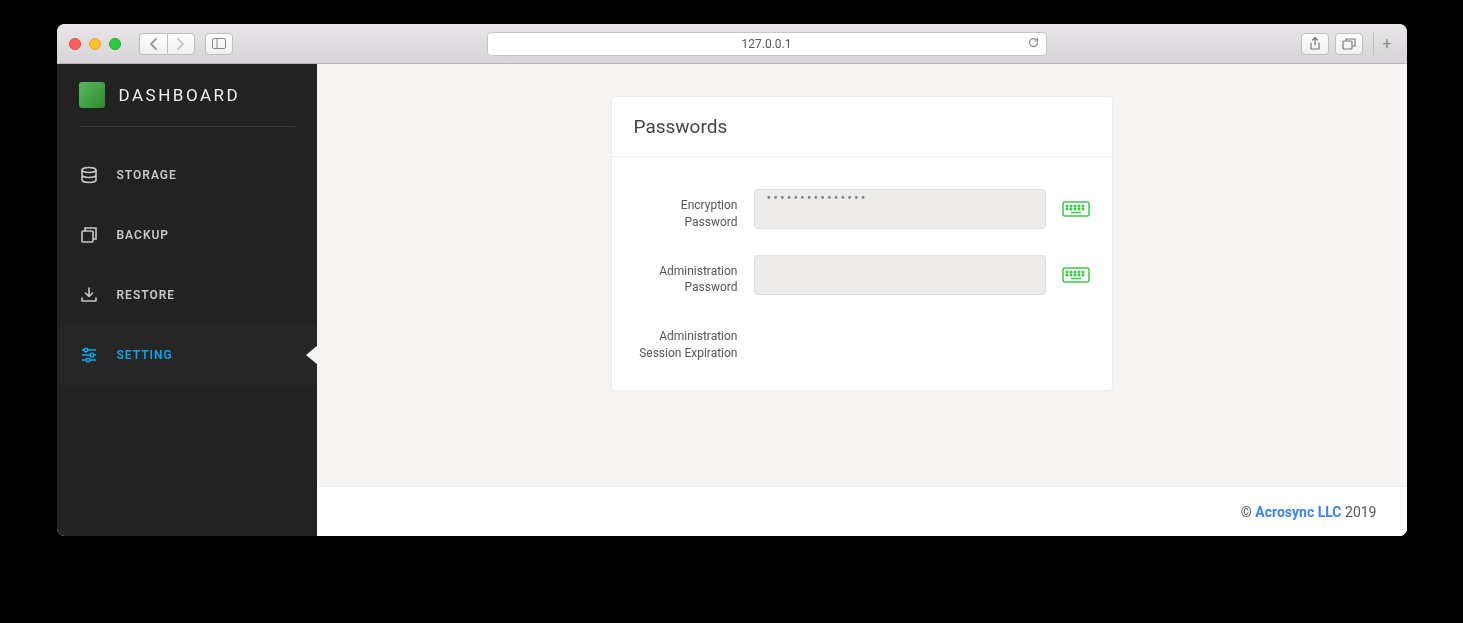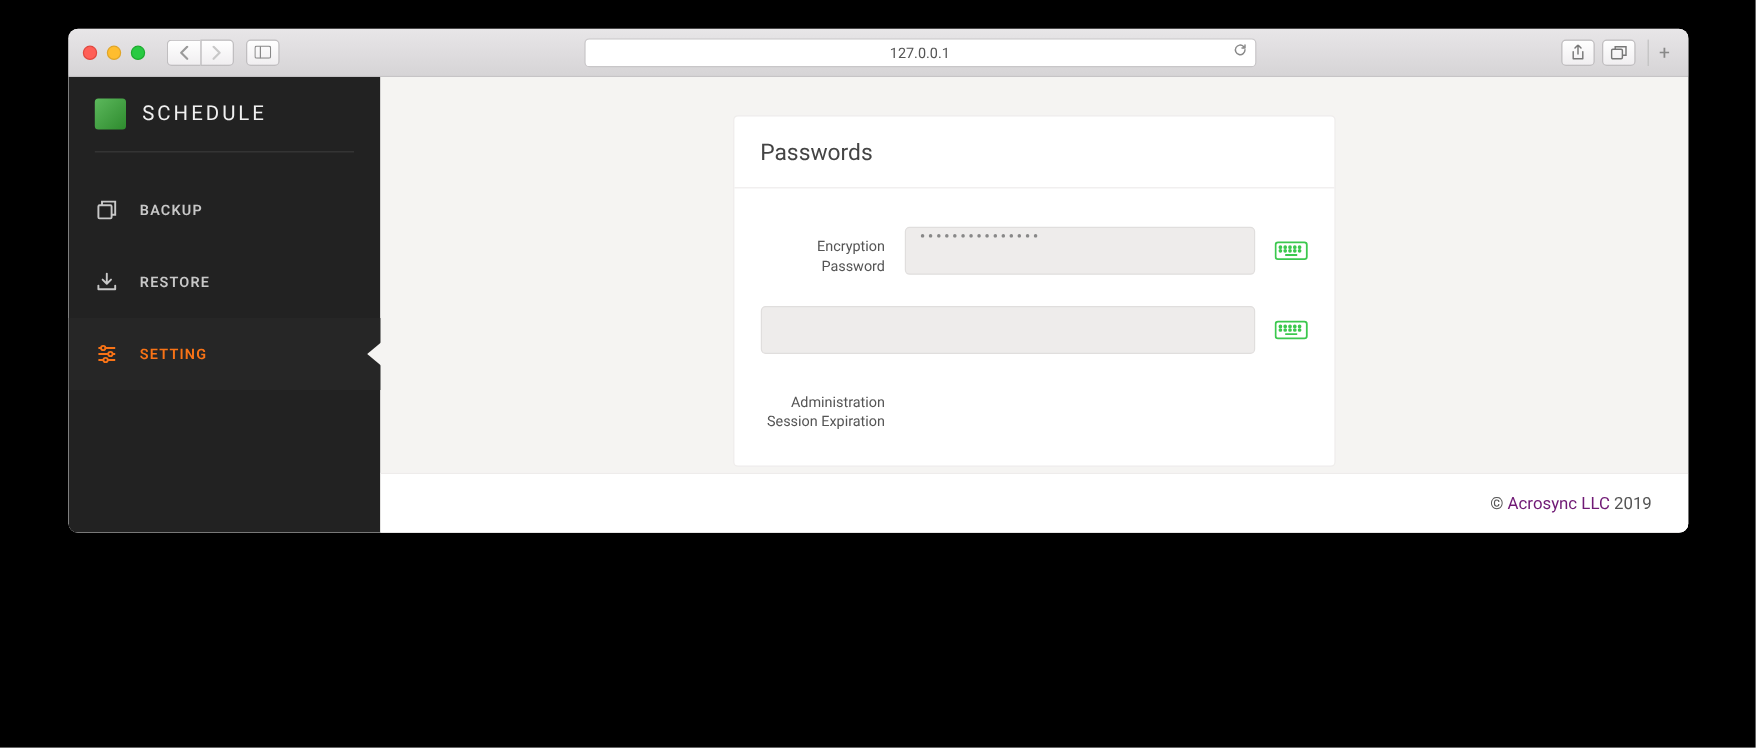--- a/index.html
+++ b/index.html
@@ -12,21 +12,21 @@
       background: #000;
       width: 1463px;
       height: 623px;
       display: flex;
       align-items: flex-start;
       justify-content: center;
       padding-top: 24px;
     }
     .window {
       width: 1350px;
-      height: 420px;
+      height: 512px;
       background: #fff;
       border-radius: 8px;
       overflow: hidden;
       box-shadow: 0 20px 60px rgba(0,0,0,0.5);
       display: flex;
       flex-direction: column;
       position: relative;
     }
     
     .browser-chrome {
@@ -178,21 +178,21 @@
       padding: 0 22px;
       height: 60px;
       cursor: pointer;
       font-size: 12px;
       letter-spacing: 1px;
       font-weight: 600;
       color: #c8c8c8;
       position: relative;
     }
     .nav-item.active {
-      color: #f97316;
+      color: #0ea5e9;
       background: #262626;
     }
     .nav-item.active::after {
       content: "";
       position: absolute;
       right: -1px;
       top: 50%;
       transform: translateY(-50%);
       width: 0;
       height: 0;
@@ -312,21 +312,21 @@
       height: 50px;
       background: #fff;
       border-top: 1px solid #eeeceb;
       display: flex;
       align-items: center;
       justify-content: flex-end;
       padding: 0 30px;
       font-size: 14px;
       color: #555;
     }
-    .footer a { color: #701a75; text-decoration: none; }
+    .footer a { color: #3b82f6; text-decoration: none; font-weight: bold; }
     .chrome-spacer { flex: 1; display:flex; justify-content:center;}
   </style>
 </head>
 <body>
 
 <div class="window">
 
   <div class="browser-chrome">
     <div class="traffic-lights">
       <div class="traffic-light tl-red"></div>
@@ -374,24 +374,33 @@
           </svg>
       </div>
       <div class="new-tab-btn">+</div>
     </div>
   </div>
 
   <div class="app">
     <div class="sidebar">
       <div class="brand">
         <div class="brand-logo"></div>
-        <div class="brand-text">SCHEDULE</div>
+        <div class="brand-text">DASHBOARD</div>
       </div>
       <div class="sidebar-divider"></div>
       <ul class="nav-list">
+        <li class="nav-item">
+          <span class="nav-icon">
+            <svg viewBox="0 0 20 20">
+                <ellipse cx="10" cy="5" rx="7" ry="2.5" stroke="currentColor" stroke-width="1.6" fill="none"></ellipse>
+                <path d="M3 5 L3 15 A7 2.5 0 0 0 17 15 L17 5 M3 10 A7 2.5 0 0 0 17 10" stroke="currentColor" stroke-width="1.6" fill="none"></path>
+              </svg>
+          </span>
+          <span>STORAGE</span>
+        </li>
         <li class="nav-item">
           <span class="nav-icon">
             <svg viewBox="0 0 20 20">
                 <rect x="3" y="6" width="11" height="11" rx="1" stroke="currentColor" stroke-width="1.6" fill="none"></rect>
                 <path d="M6 6 L6 3 L17 3 L17 14 L14 14" stroke="currentColor" stroke-width="1.6" fill="none"></path>
               </svg>
           </span>
           <span>BACKUP</span>
         </li>
         <li class="nav-item">
@@ -444,20 +453,21 @@
                       <circle cx="13" cy="10" r="0.8" fill="#3cc84e"></circle>
                       <circle cx="17" cy="10" r="0.8" fill="#3cc84e"></circle>
                       <circle cx="21" cy="10" r="0.8" fill="#3cc84e"></circle>
                       <line x1="9" y1="13.5" x2="19" y2="13.5" stroke-width="1.5"></line>
                     </svg>
                 </div>
               </div>
             </div>
 
             <div class="form-row">
+              <div class="form-label">Administration Password</div>
               <div class="form-control-wrap">
                 <div class="form-input"></div>
                 <div class="kbd-icon">
                   <svg viewBox="0 0 28 20">
                       <rect x="1" y="3" width="26" height="14" rx="2"></rect>
                       <circle cx="5" cy="7" r="0.8" fill="#3cc84e"></circle>
                       <circle cx="9" cy="7" r="0.8" fill="#3cc84e"></circle>
                       <circle cx="13" cy="7" r="0.8" fill="#3cc84e"></circle>
                       <circle cx="17" cy="7" r="0.8" fill="#3cc84e"></circle>
                       <circle cx="21" cy="7" r="0.8" fill="#3cc84e"></circle>

